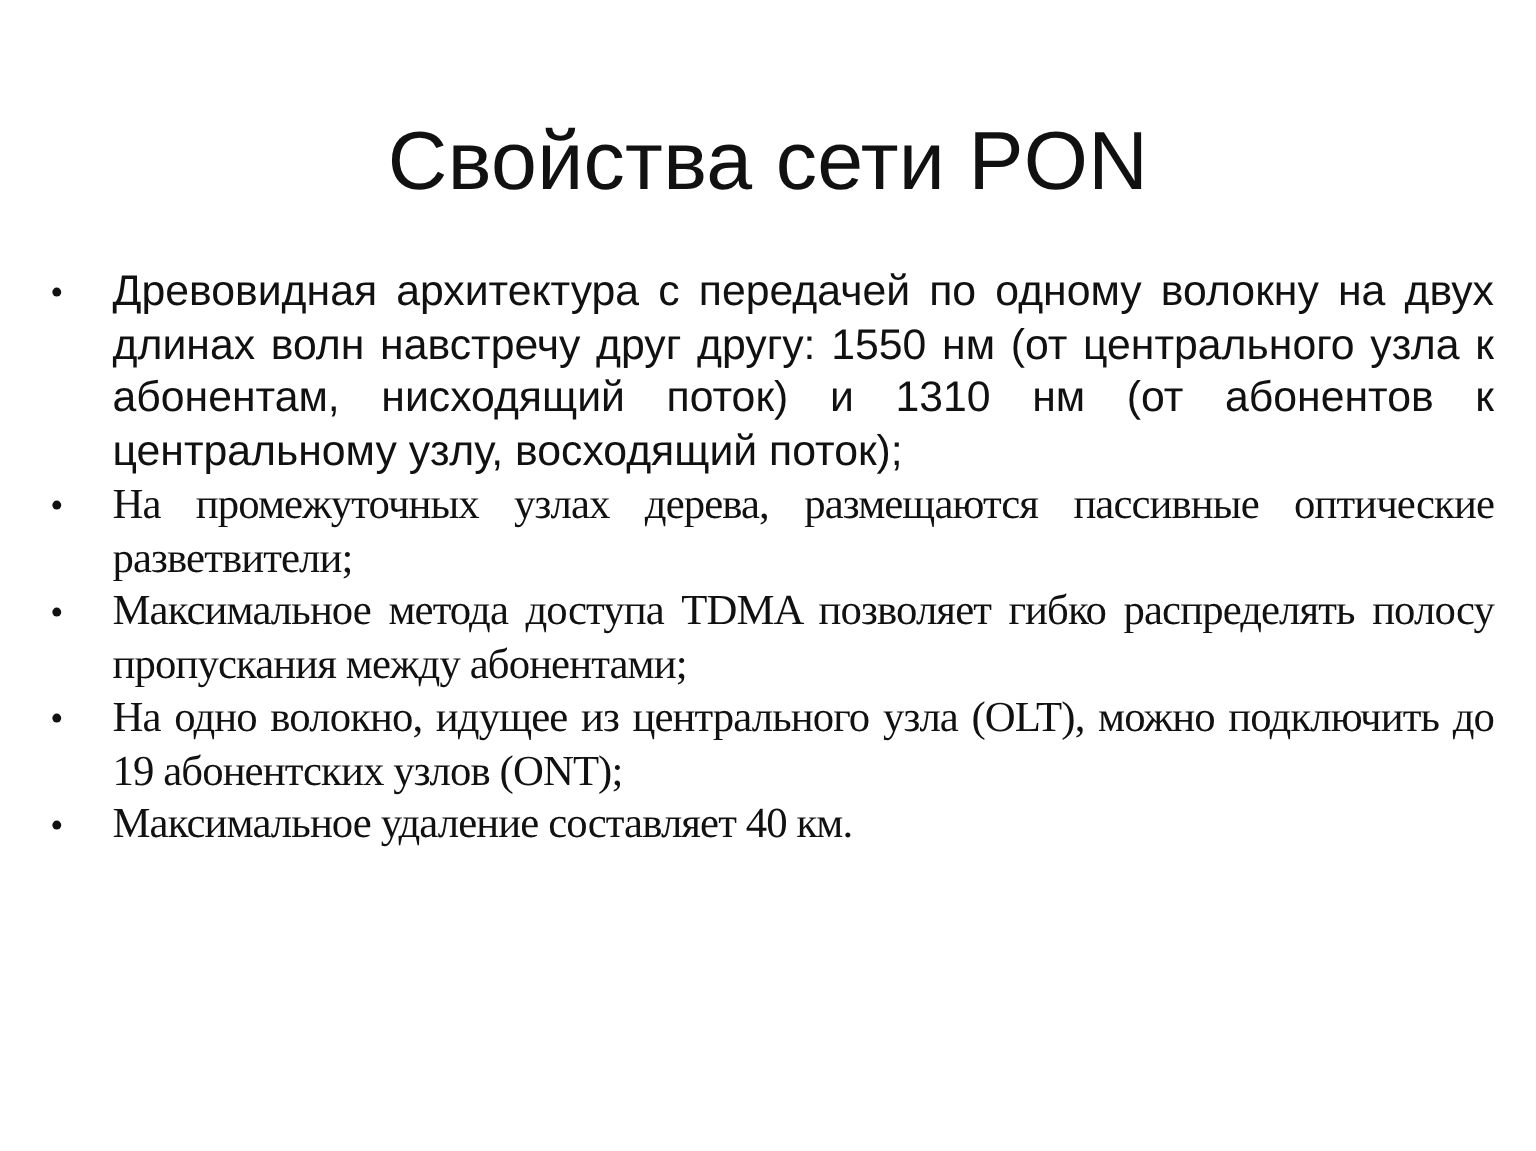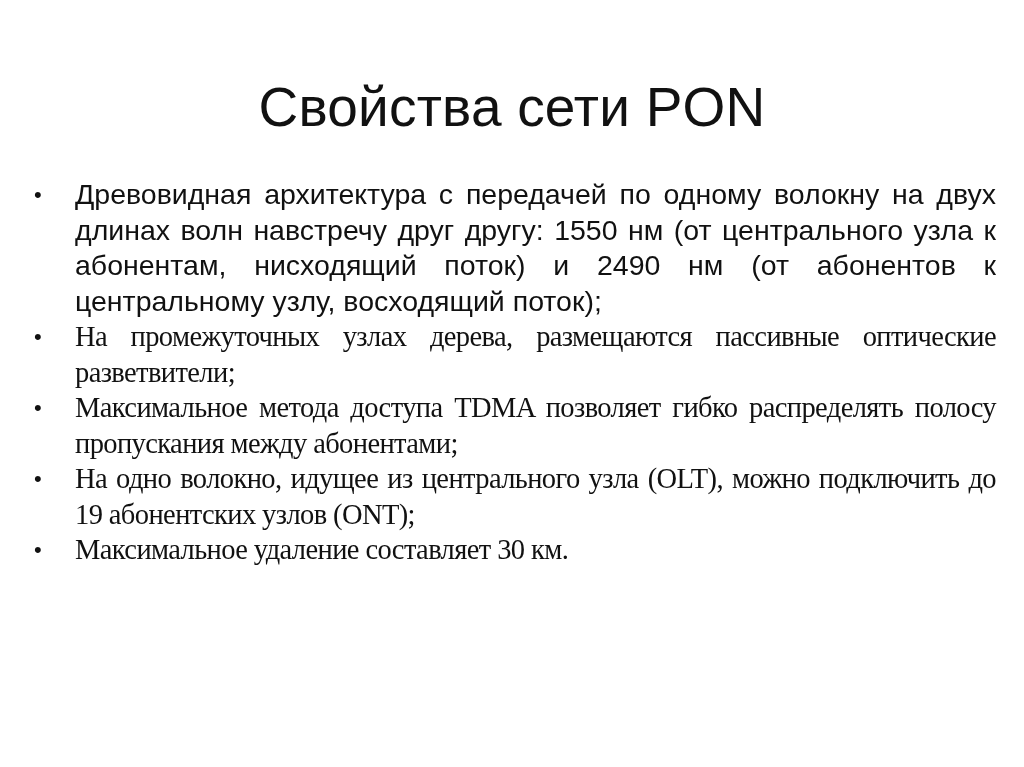--- a/index.html
+++ b/index.html
@@ -59,31 +59,31 @@
     }
   </style>
 </head>
 <body>
 
 <h1 class="slide-title">Свойства сети PON</h1>
 
 <ul class="bullet-list">
   <li class="bullet-item">
     <span class="bullet">•</span>
-    <span class="text">Древовидная архитектура с передачей по одному волокну на двух длинах волн навстречу друг другу: 1550 нм (от центрального узла к абонентам, нисходящий поток) и 2490 нм (от абонентов к центральному узлу, восходящий поток);</span>
+    <span class="text">Древовидная архитектура с передачей по одному волокну на двух длинах волн навстречу друг другу: 1550 нм (от центрального узла к абонентам, нисходящий поток) и 1310 нм (от абонентов к центральному узлу, восходящий поток);</span>
   </li>
   <li class="bullet-item tight">
     <span class="bullet">•</span>
     <span class="text">На промежуточных узлах дерева, размещаются пассивные оптические разветвители;</span>
   </li>
   <li class="bullet-item tight">
     <span class="bullet">•</span>
     <span class="text">Максимальное метода доступа TDMA позволяет гибко распределять полосу пропускания между абонентами;</span>
   </li>
   <li class="bullet-item tight">
     <span class="bullet">•</span>
     <span class="text">На одно волокно, идущее из центрального узла (OLT), можно подключить до 19 абонентских узлов (ONT);</span>
   </li>
   <li class="bullet-item tight">
     <span class="bullet">•</span>
-    <span class="text">Максимальное удаление составляет 30 км.</span>
+    <span class="text">Максимальное удаление составляет 40 км.</span>
   </li>
 </ul>
 
 </body></html>

